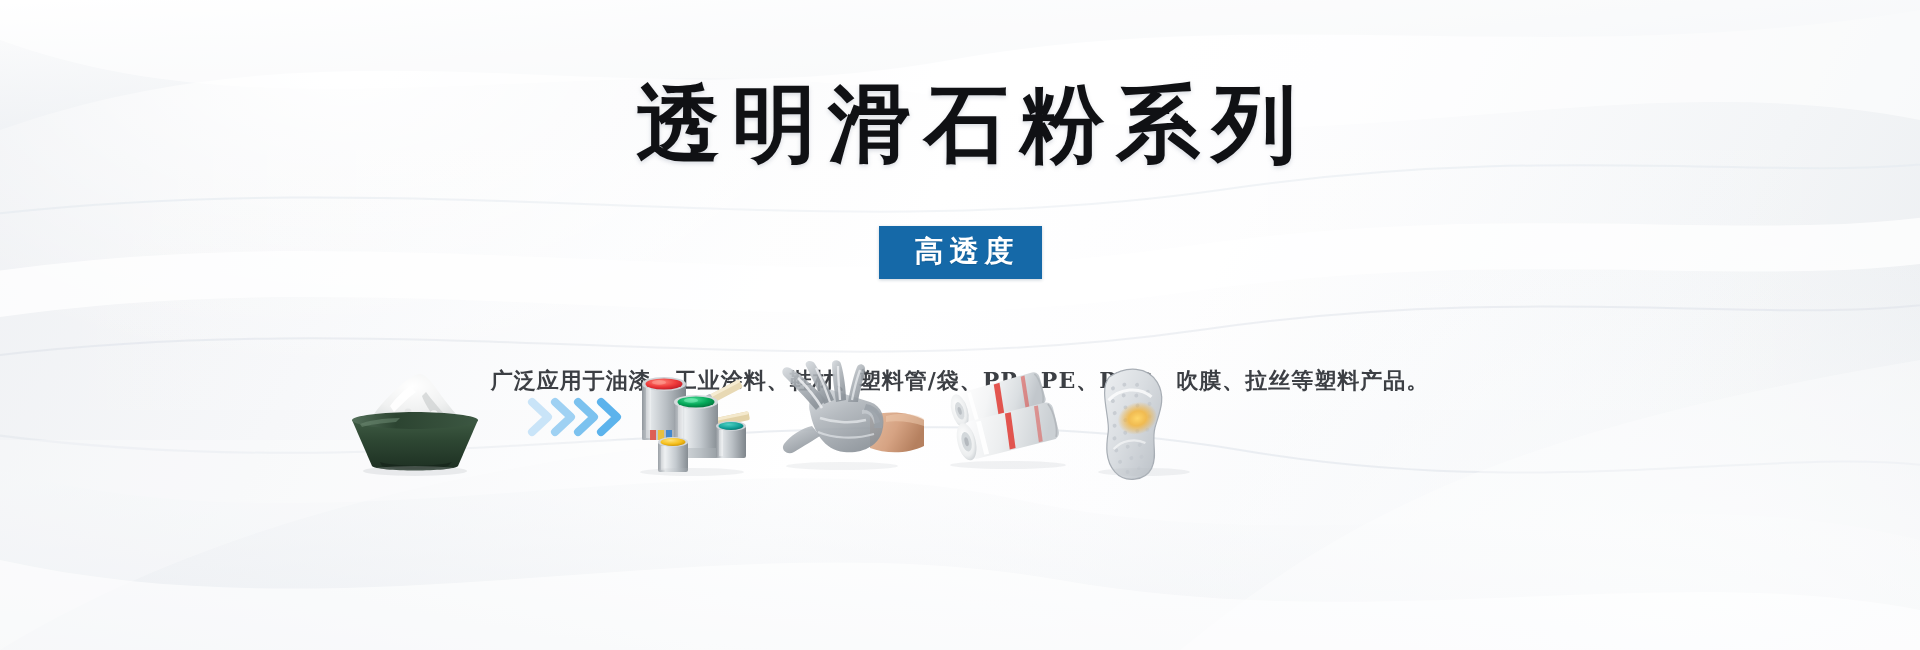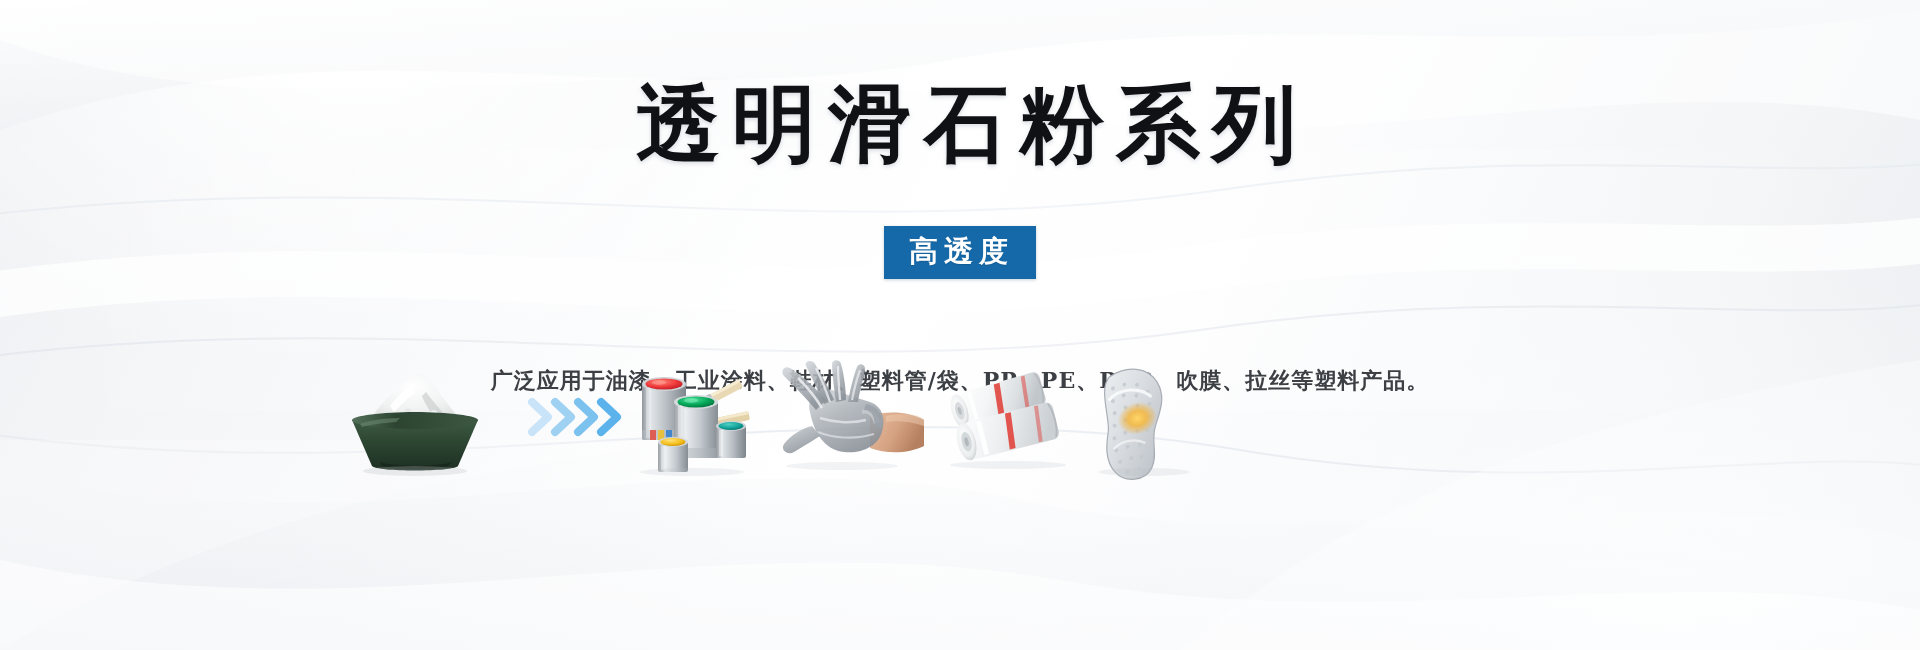--- a/index.html
+++ b/index.html
@@ -38,21 +38,21 @@
     position:absolute;left:0;top:226px;width:1920px;
     display:flex;justify-content:center;align-items:center;gap:72px;
   }
   .badge{
     background:#1569a8;
     color:#ffffff;
     font-family:"DejaVu Serif","Liberation Serif",serif;
     font-weight:700;
     font-size:29px;line-height:1;
     letter-spacing:6px;
-    padding:11px 22px 13px 25px;
+    padding:11px 22px 13px 36px;
     box-shadow:0 1px 3px rgba(40,70,100,.25);
     white-space:nowrap;
     text-shadow:0 1px 1px rgba(0,0,0,.12);
   }
 
   
   .subtitle{
     position:absolute;left:0;top:366px;width:1920px;text-align:center;
     font-family:"DejaVu Serif","Liberation Serif",serif;
     font-size:22px;font-weight:700;color:#3c3f44;letter-spacing:1px;

